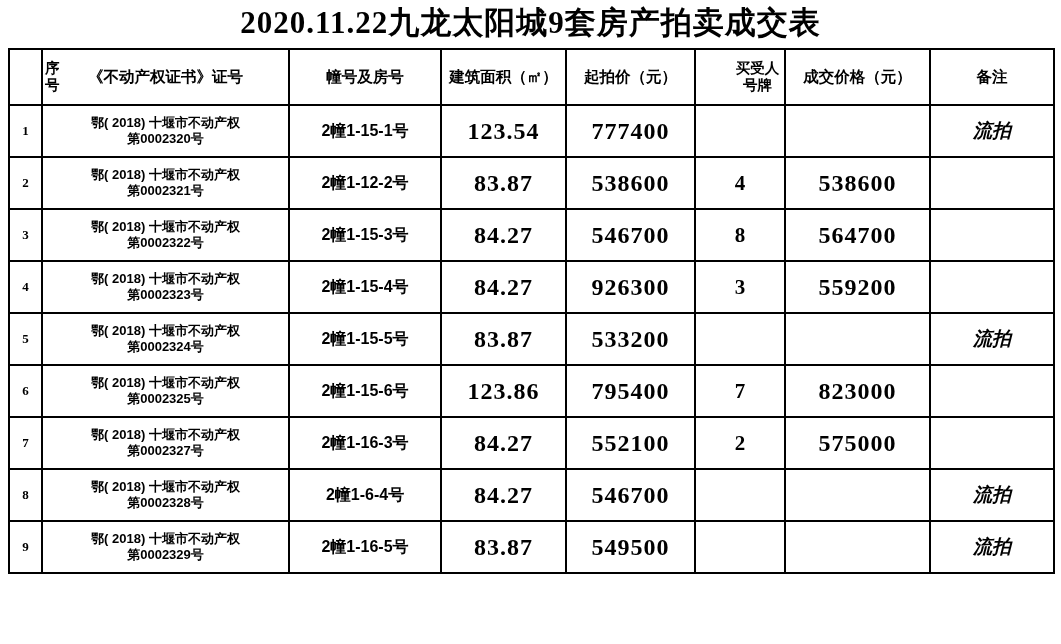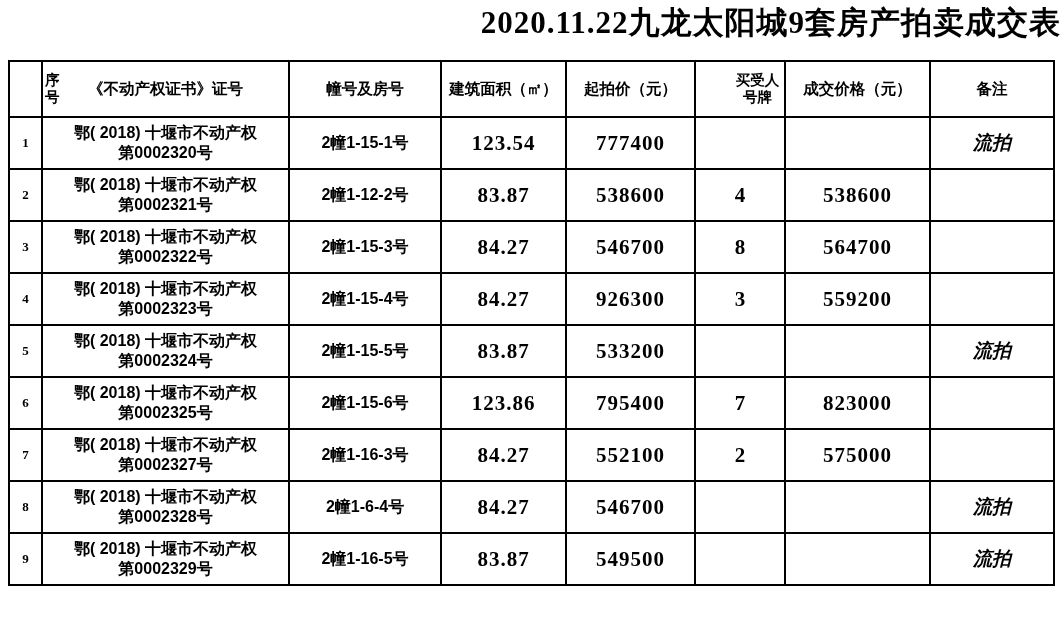--- a/index.html
+++ b/index.html
@@ -14,26 +14,26 @@
     color: #000000;
     overflow: hidden;
   }
   .page {
     position: relative;
     width: 1061px;
     height: 644px;
     box-sizing: border-box;
   }
   .doc-title {
-    text-align: right;
+    text-align: center;
     font-family: "Liberation Serif", serif;
     font-size: 31px;
     font-weight: bold;
     letter-spacing: 1px;
-    padding: 6px 0 20px 0;
+    padding: 6px 0 8px 0;
     line-height: 1.1;
     white-space: nowrap;
   }
   table.auction {
     border-collapse: collapse;
     width: 1045px;
     margin: 0 8px;
     table-layout: fixed;
   }
   table.auction td, table.auction th {
@@ -65,37 +65,37 @@
     font-size: 14.5px;
     padding-left: 35px;
   }
   tbody tr { height: 52px; }
   td.idx {
     font-family: "Liberation Serif", serif;
     font-size: 13px;
     font-weight: normal;
   }
   td.cert {
-    font-size: 16px;
+    font-size: 13px;
     line-height: 1.25;
     font-weight: bold;
     padding: 2px 4px;
     white-space: nowrap;
   }
   td.cert .line1 { display: block; }
   td.cert .line2 { display: block; }
   td.unit {
     font-size: 16px;
     font-weight: bold;
     letter-spacing: 0px;
     white-space: nowrap;
   }
   td.num {
     font-family: "Liberation Serif", serif;
-    font-size: 21px;
+    font-size: 24px;
     font-weight: bold;
     letter-spacing: 1px;
   }
   td.bidder {
     font-family: "Liberation Serif", serif;
     font-size: 21px;
     font-weight: bold;
   }
   td.note {
     font-size: 19px;

